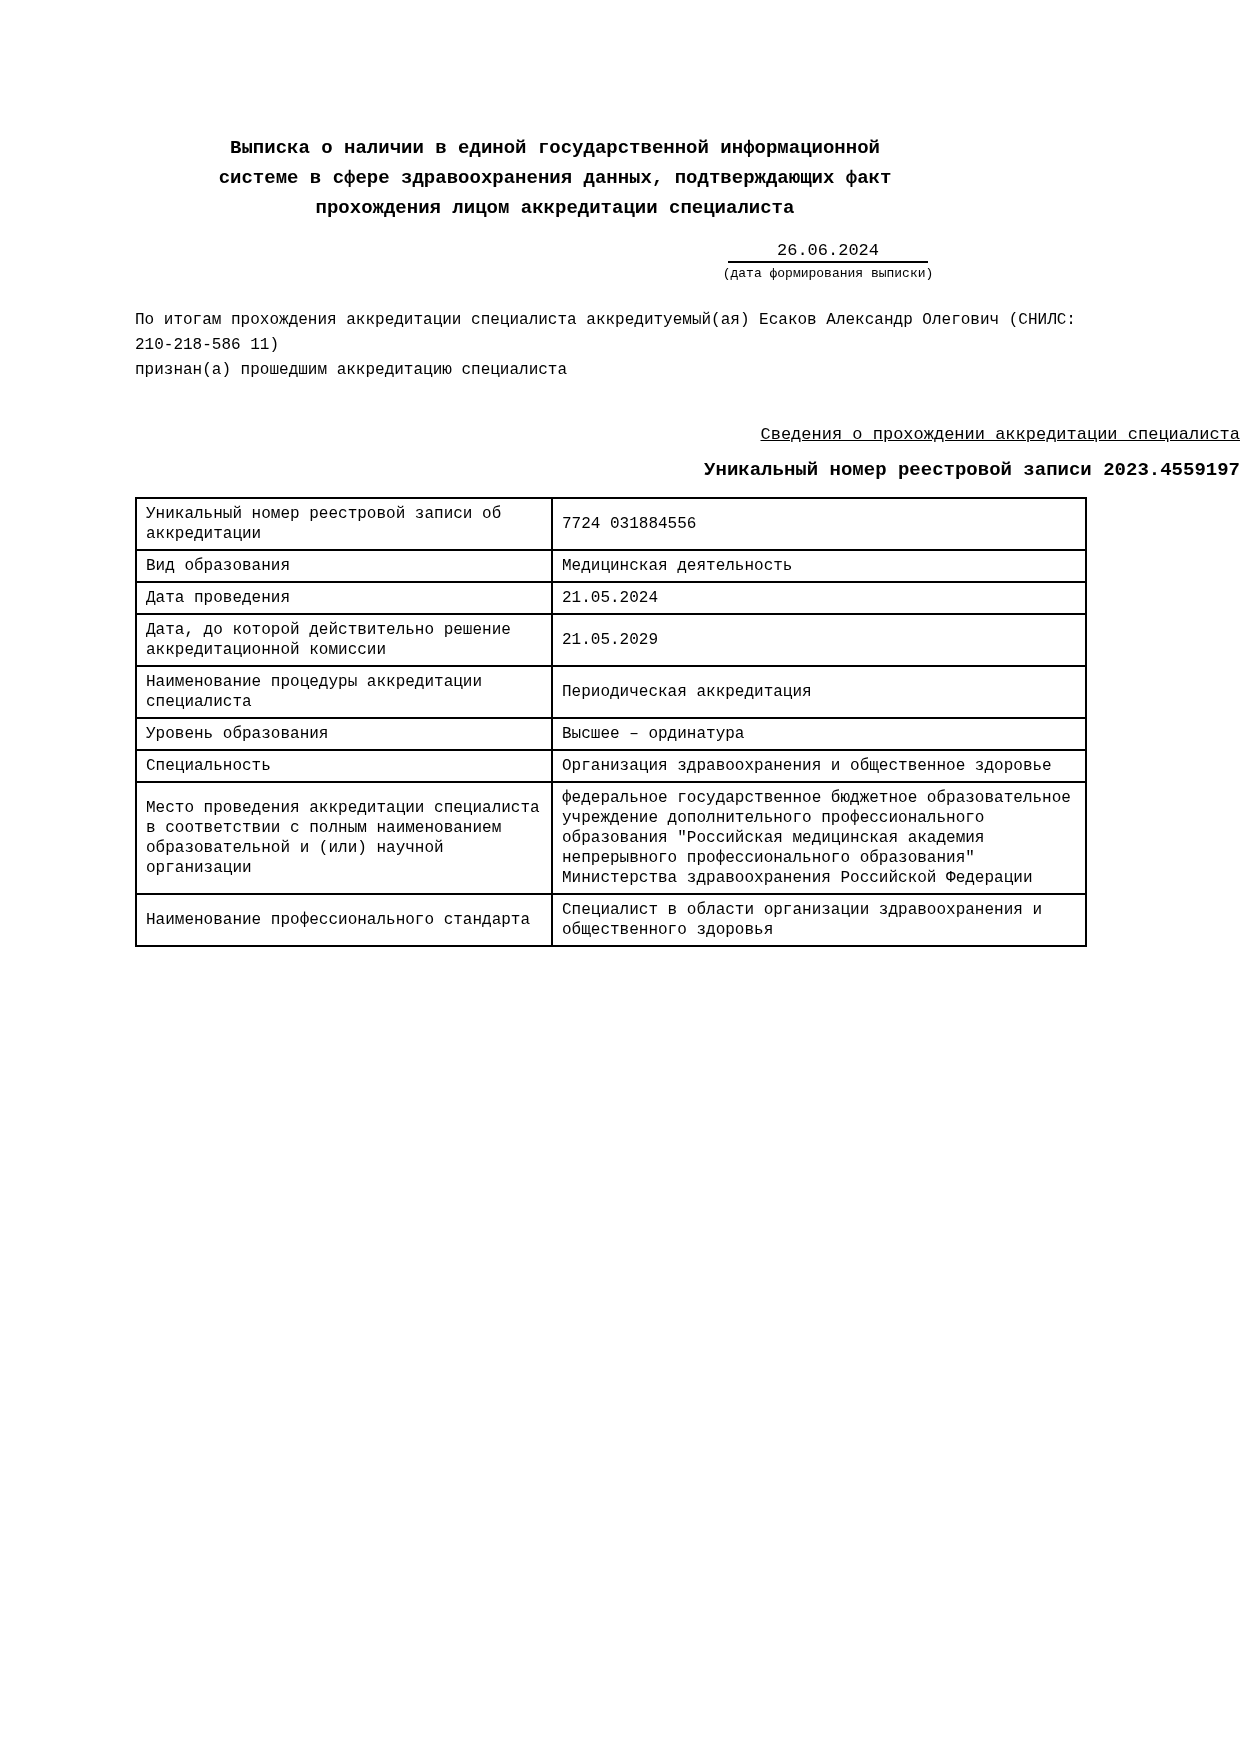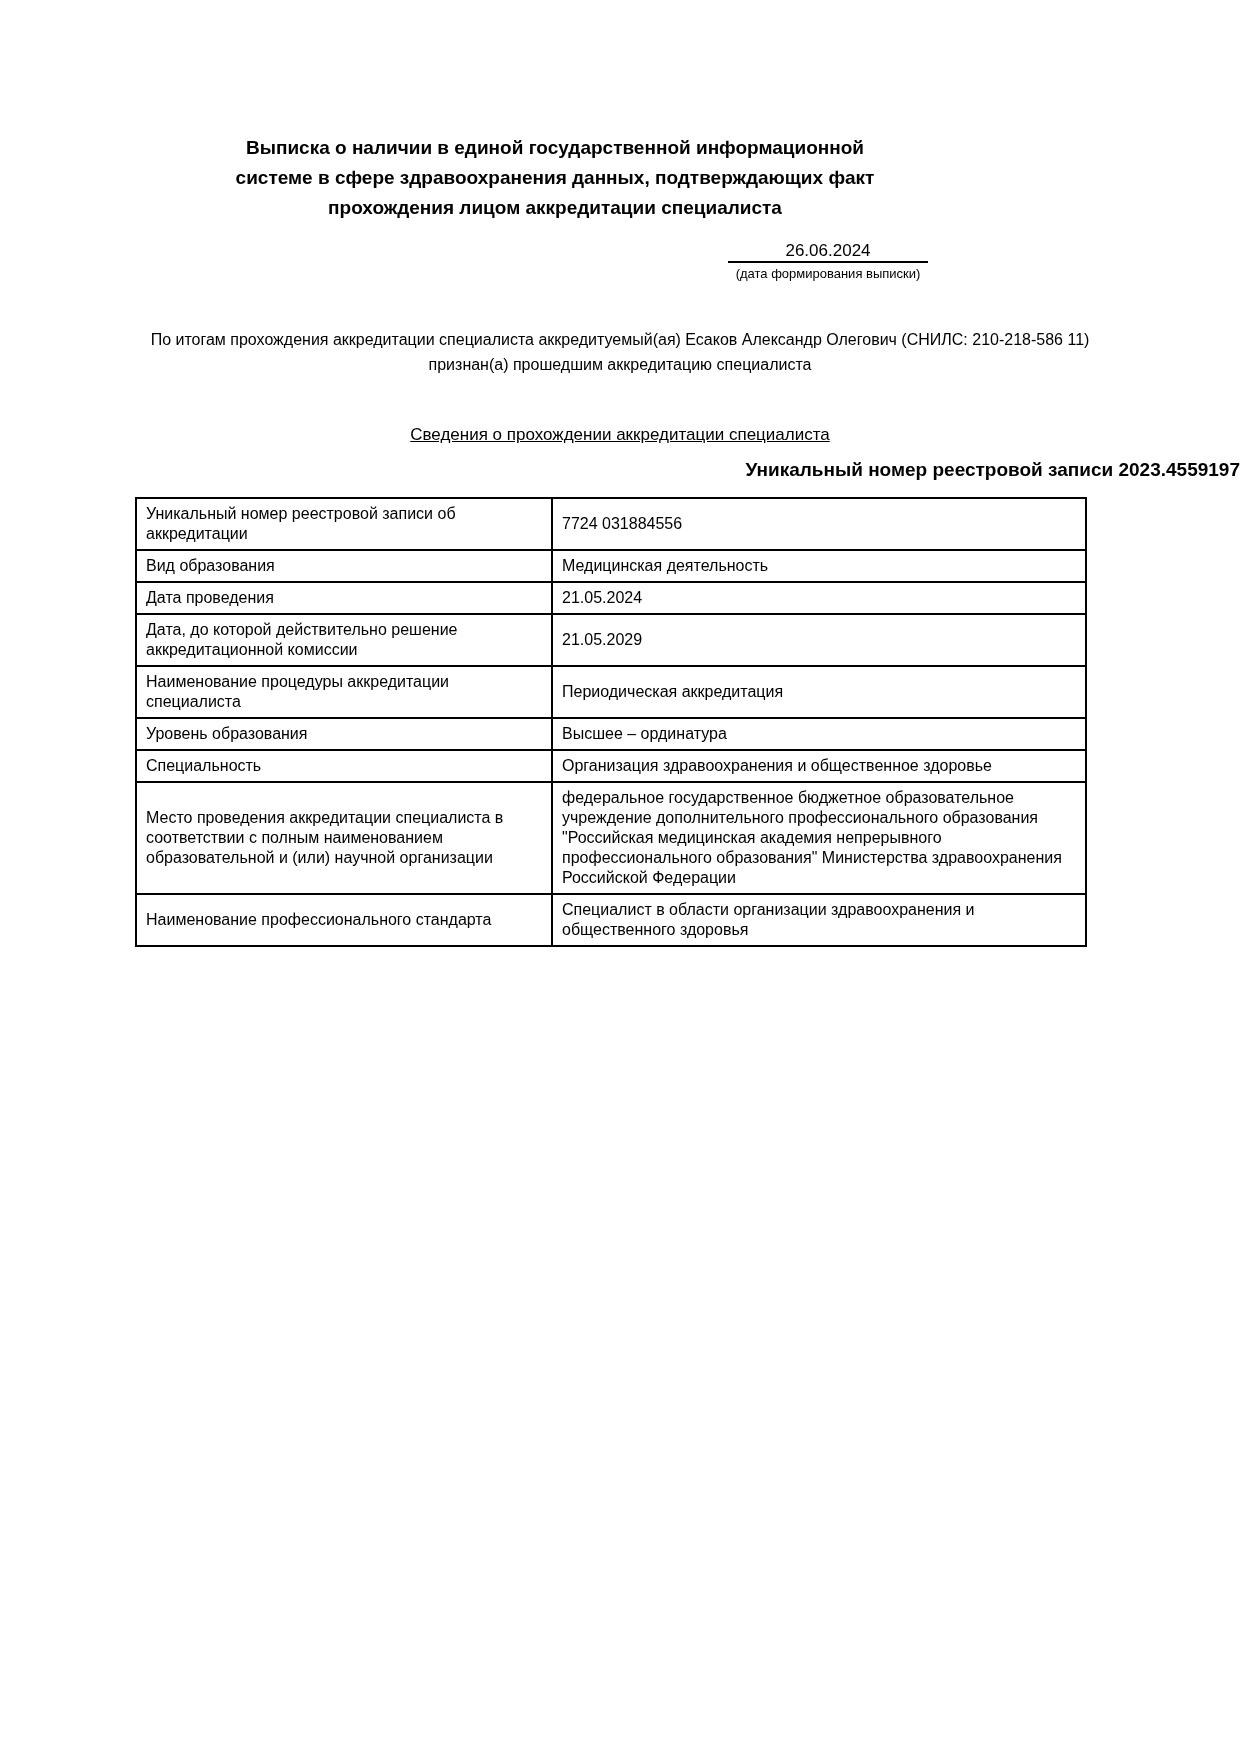--- a/index.html
+++ b/index.html
@@ -3,21 +3,21 @@
 <meta charset="utf-8">
 <style>
   * { box-sizing: border-box; }
   html, body { margin: 0; padding: 0; background: #ffffff; }
   .page {
     position: relative;
     width: 1240px;
     height: 1755px;
     background: #ffffff;
     color: #000000;
-    font-family: Liberation Sans, sans-serif;
+    font-family: Liberation Mono, monospace;
     overflow: hidden;
   }
   .doc-title {
     position: absolute;
     top: 133px;
     left: 135px;
     width: 840px;
     text-align: center;
     font-weight: bold;
     font-size: 19px;
@@ -38,33 +38,33 @@
     border-bottom: 2px solid #000000;
   }
   .date-caption {
     font-size: 13px;
     line-height: 18px;
     margin-top: 2px;
     white-space: nowrap;
   }
   .intro {
     position: absolute;
-    top: 327px;
+    top: 308px;
     left: 135px;
     width: 970px;
-    text-align: center;
+    text-align: left;
     font-size: 16px;
     line-height: 25px;
   }
   .section-heading {
     position: absolute;
     top: 424px;
     left: 0;
     width: 1240px;
-    text-align: center;
+    text-align: right;
     font-size: 17px;
     line-height: 21px;
     text-decoration: underline;
   }
   .record-heading {
     position: absolute;
     top: 458px;
     left: 0;
     width: 1240px;
     text-align: right;

